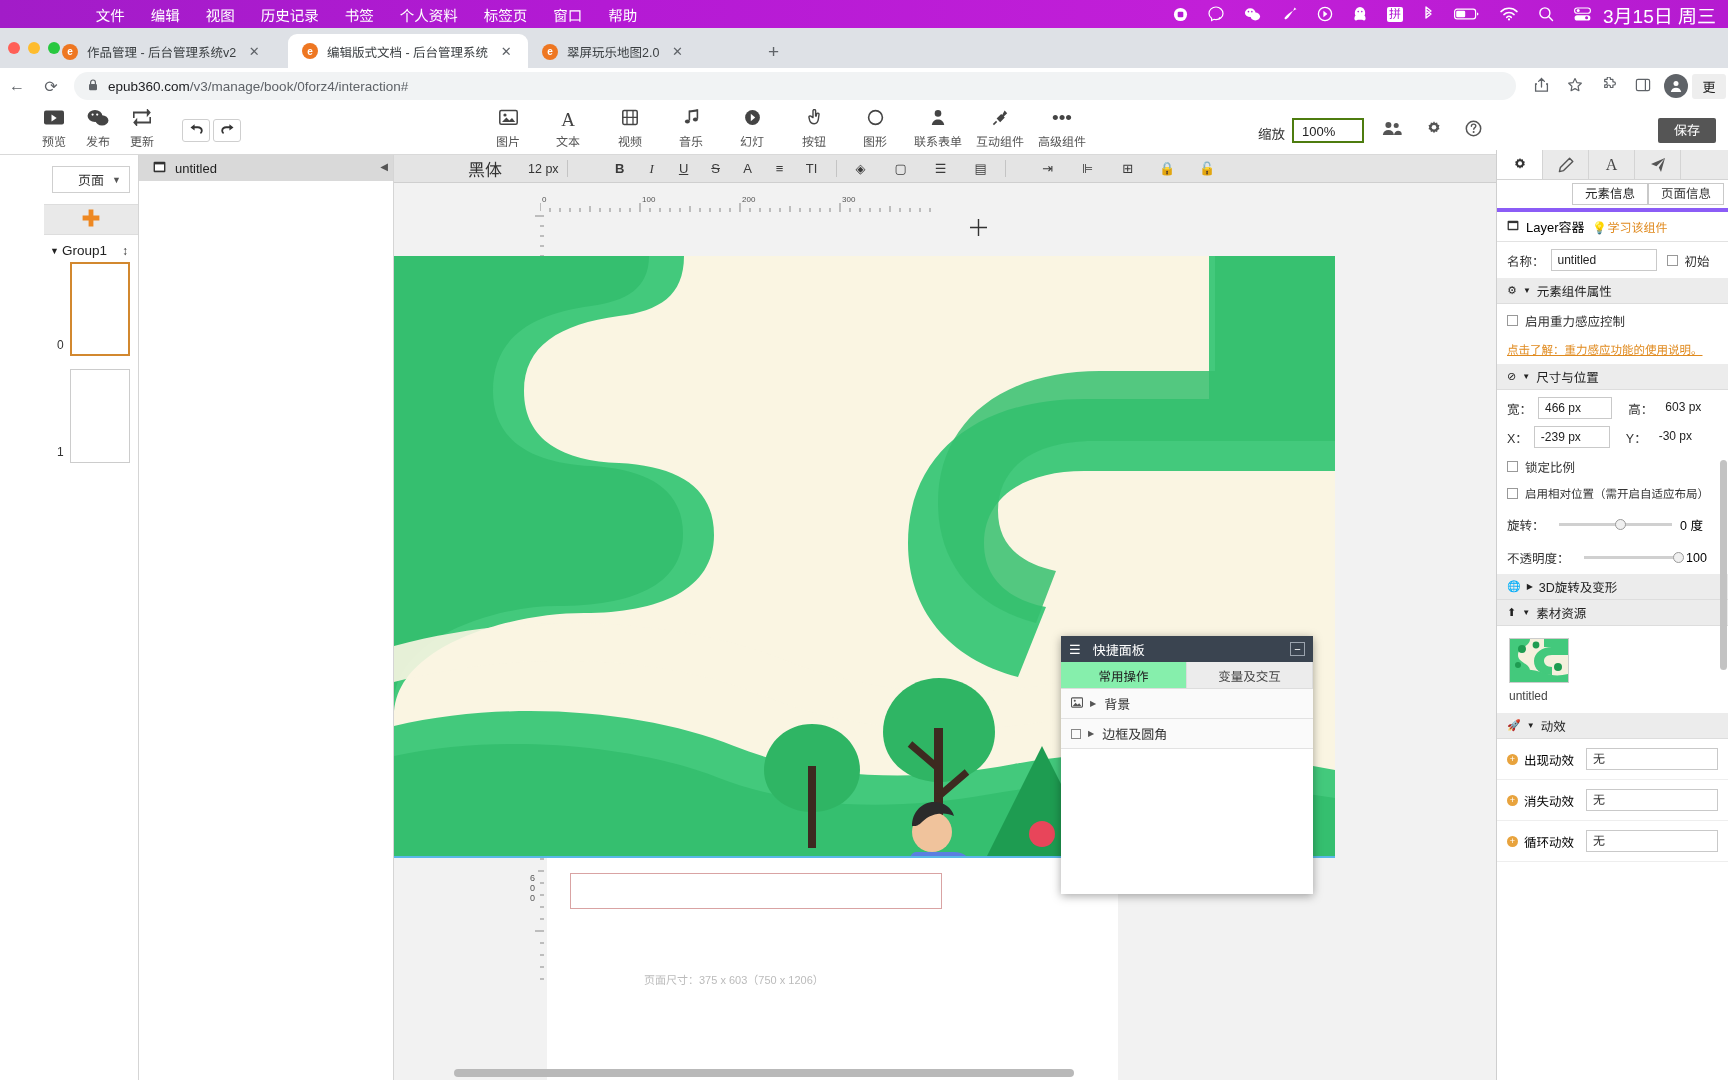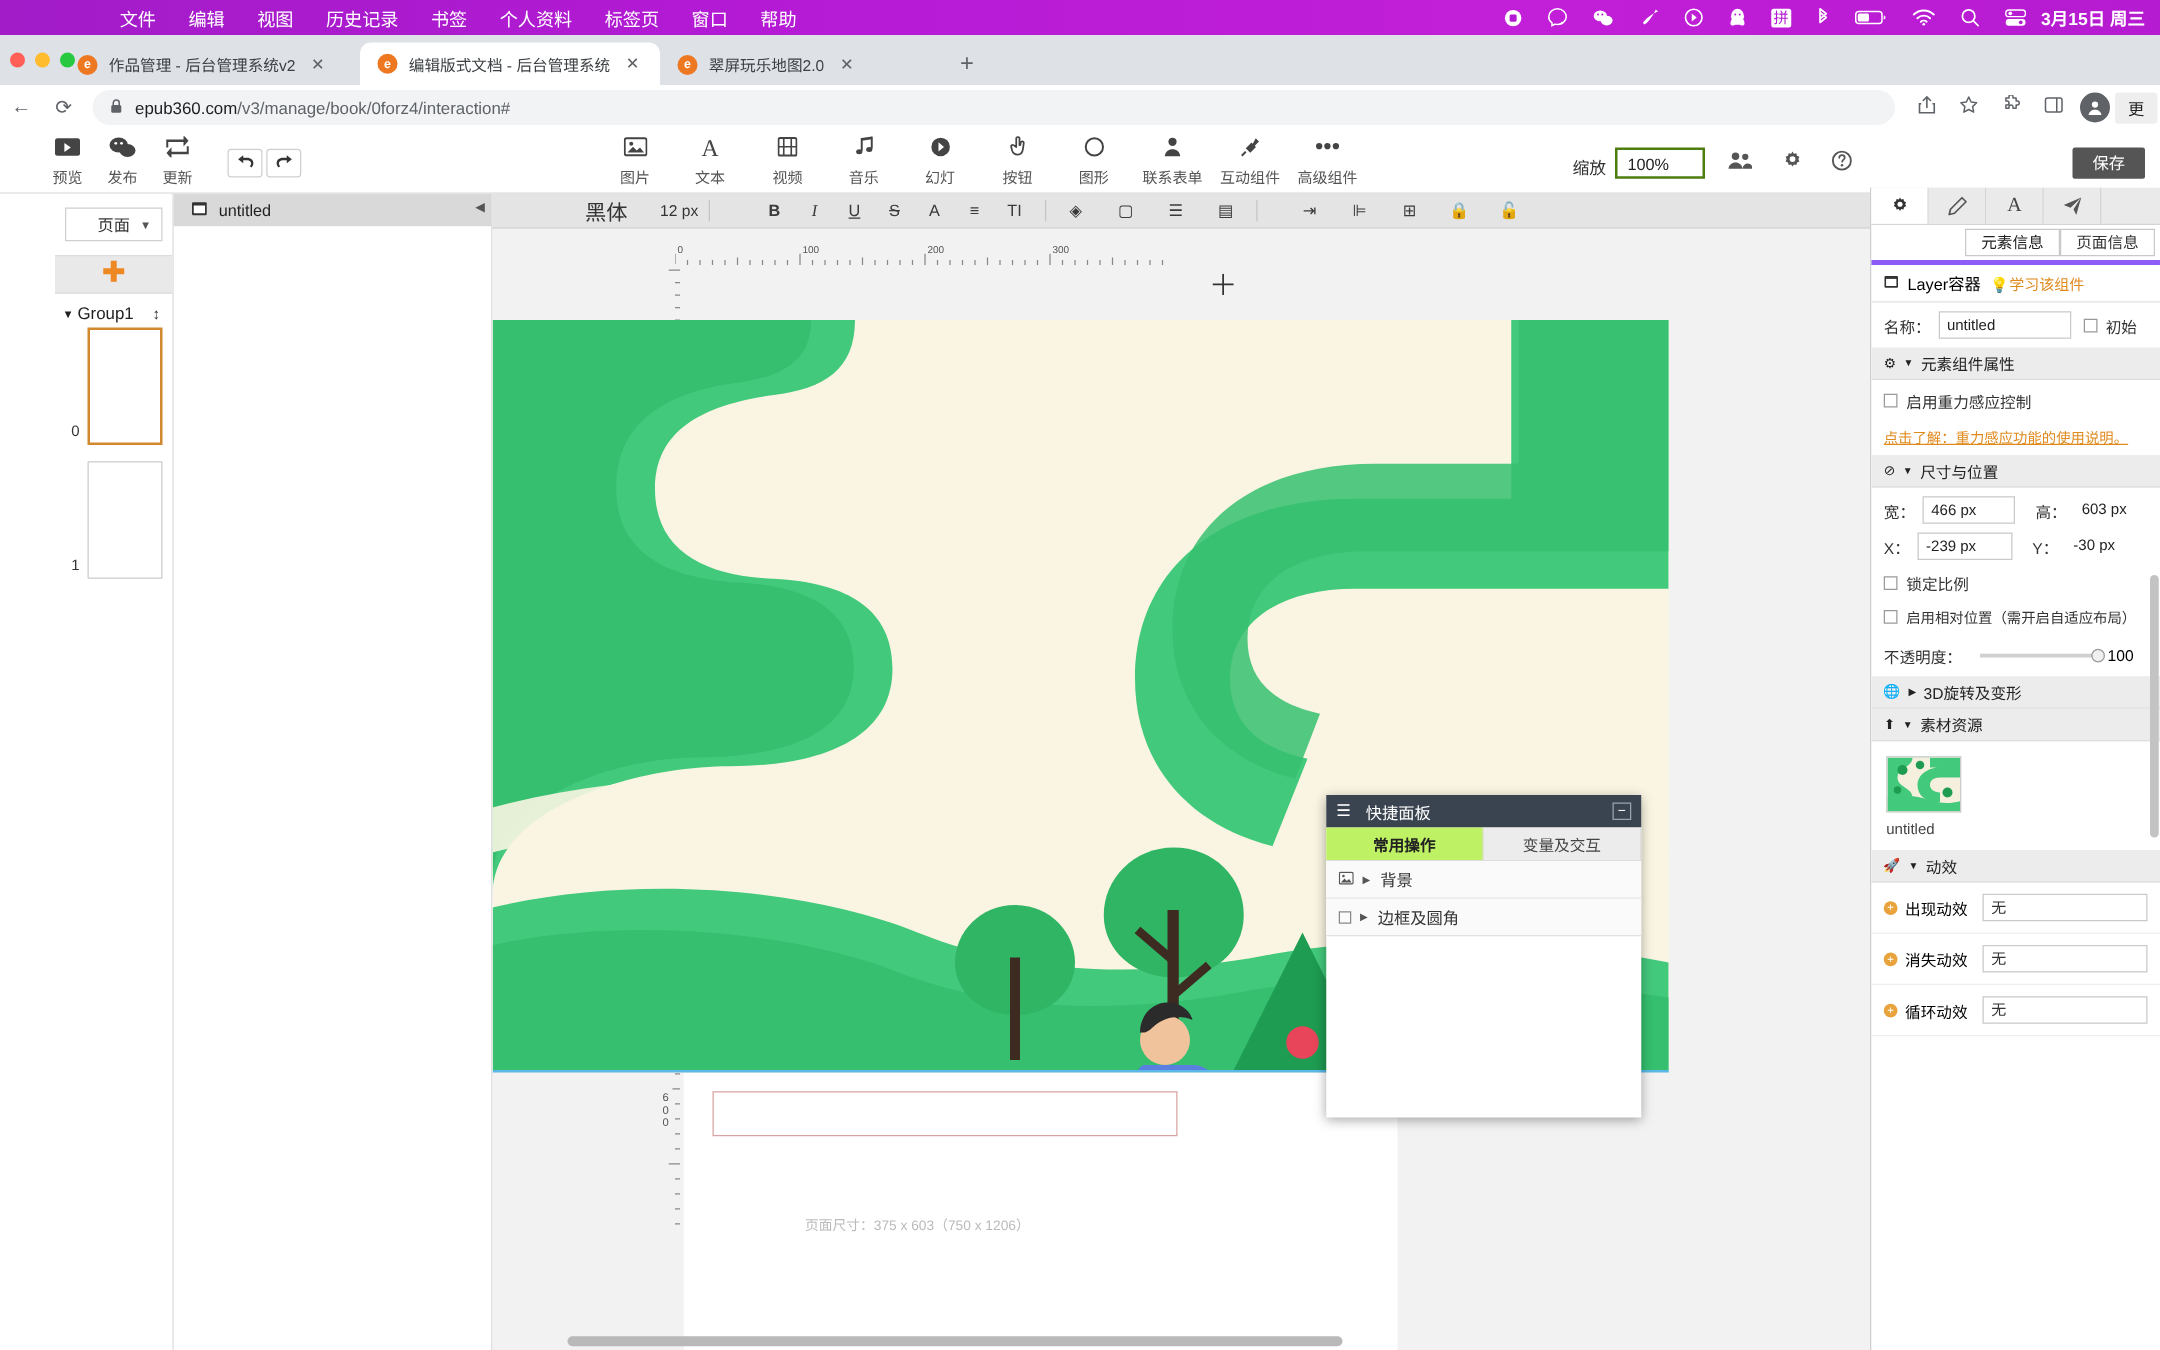--- a/index.html
+++ b/index.html
@@ -10,21 +10,21 @@
 
   
   #menubar{position:absolute;left:0;top:0;width:1728px;height:28px;
     background:linear-gradient(90deg,#a21cc8 0%,#b41ad4 35%,#c21fd8 70%,#b51bd0 100%);
     display:flex;align-items:center;color:#fff;font-size:14.5px;}
   #menubar .mb-app{font-weight:bold;padding:0 14px 0 14px;margin-top:43px;}
   #menubar .mb-item{padding:0 13px;white-space:nowrap;}
   #menubar .mb-right{margin-left:auto;display:flex;align-items:center;gap:0px;padding-right:4px;}
   #menubar .mb-right .tr{padding:0 10px;display:flex;align-items:center;justify-content:center;
      height:28px;}
-  .mbtime{font-size:14px;padding:0 8px 0 2px;white-space:nowrap;font-weight:bold;}
+  .mbtime{font-size:19px;padding:0 8px 0 2px;white-space:nowrap;}
 
   
   #tabstrip{position:absolute;left:0;top:28px;width:1728px;height:40px;background:#dee1e6;}
   .traffic{position:absolute;left:8px;top:14px;display:flex;gap:8px;}
   .traffic i{width:12px;height:12px;border-radius:50%;display:block;}
   .tl-r{background:#ff5f57;} .tl-y{background:#febc2e;} .tl-g{background:#28c840;}
   .tab{position:absolute;top:7px;height:33px;display:flex;align-items:center;
     padding:0 8px 0 14px;border-radius:9px 9px 0 0;font-size:12.5px;color:#3c4043;}
   .tab.active{background:#fff;height:34px;top:6px;}
   .tab .fav{width:16px;height:16px;border-radius:50%;
@@ -122,21 +122,21 @@
   #quickpanel{position:absolute;left:1061px;top:636px;width:252px;height:258px;
     background:#fff;box-shadow:0 2px 9px rgba(0,0,0,.35);}
   #qphdr{height:26px;background:#3a4450;color:#fff;display:flex;align-items:center;
     padding:0 8px;font-size:13px;}
   #qphdr .hm{margin-right:12px;font-size:13px;}
   #qphdr .mn{margin-left:auto;width:15px;height:14px;border:1px solid #9aa3ad;
     display:flex;align-items:center;justify-content:center;font-size:11px;line-height:1;}
   #qptabs{height:27px;display:flex;border-bottom:1px solid #ddd;}
   #qptabs .qt{flex:1;display:flex;align-items:center;justify-content:center;font-size:12.5px;
     color:#444;background:#ececec;border-right:1px solid #ddd;}
-  #qptabs .qt.active{background:#bef264;color:#222;font-weight:bold;}
+  #qptabs .qt.active{background:#86efac;color:#222;}
   .qprow{height:30px;display:flex;align-items:center;padding:0 10px;font-size:13px;
     color:#333;border-bottom:1px solid #e2e2e2;background:#fafafa;position:relative;}
   .qprow .gr{position:absolute;right:10px;font-size:12px;color:#666;}
   .qprow .cb{width:10px;height:10px;border:1px solid #888;margin-right:7px;}
   .qprow .ic{margin-right:7px;font-size:11px;color:#555;}
   .qprow .tri{margin-right:8px;font-size:8px;color:#555;}
 
   
   #rightpanel{position:absolute;right:0;top:150px;width:232px;height:930px;background:#fff;
     border-left:1px solid #cfcfcf;overflow:hidden;}
@@ -887,20 +887,27 @@
   <div class="rrow" style="padding-top:2px;">
     <span class="chk"></span>
     <span>锁定比例</span>
   </div>
   <div class="rrow" style="padding-top:2px;">
     <span class="chk"></span>
     <span style="font-size:11.5px;">启用相对位置（需开启自适应布局）</span>
   </div>
 
   <div class="sliderow">
+    <span class="rlab">旋转：</span>
+    <span class="slider">
+        <i class="kn" style="left:50%;"></i>
+      </span>
+    <span style="width:38px;">0 度</span>
+  </div>
+  <div class="sliderow">
     <span class="rlab">不透明度：</span>
     <span class="slider">
         <i class="kn" style="left:95%;"></i>
       </span>
     <span style="width:32px;">100</span>
   </div>
 
   <div class="sechdr">
     <span class="si">🌐</span>
     <span class="tri">▶</span>

